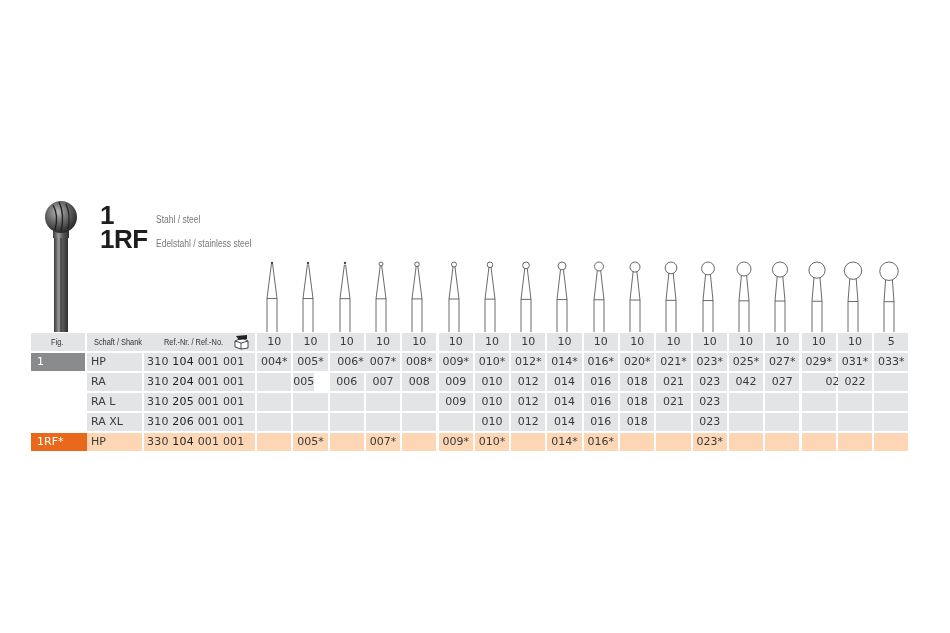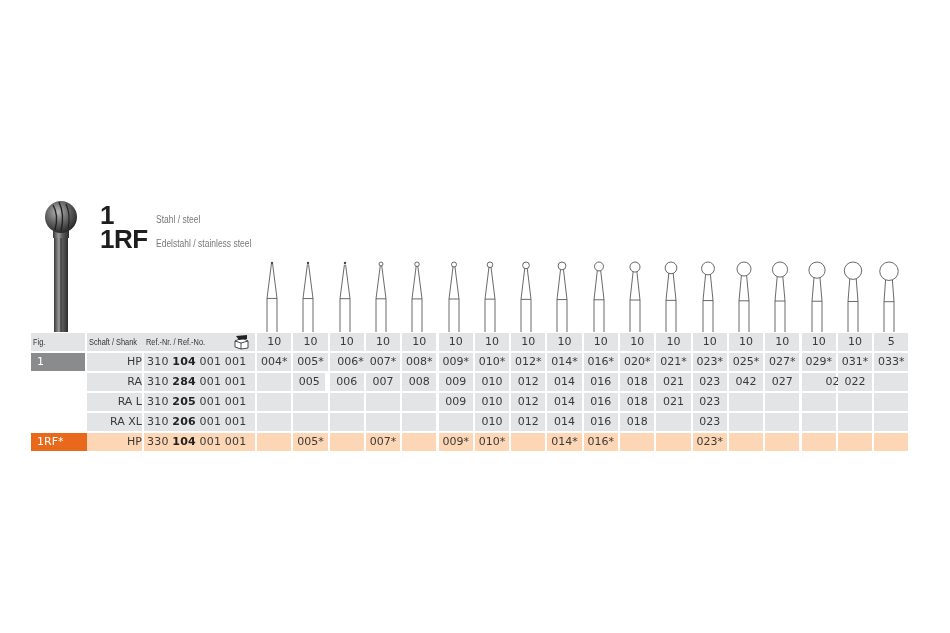--- a/index.html
+++ b/index.html
@@ -20,30 +20,30 @@
 
   .bur-row { position:absolute; left:256px; top:256px; height:76px; }
   .bur { position:absolute; top:0; width:32px; height:76px; }
 
   .table { position:absolute; left:31px; top:333px; }
   .row { position:absolute; left:0; height:18px; }
   .cell { position:absolute; top:0; height:18px; line-height:18px; text-align:center;
           background:#e3e4e6; font-family:"DejaVu Sans", sans-serif; font-size:11px; color:#3a3a3a;
           box-sizing:border-box; white-space:nowrap; }
   .row.orange .cell { background:#fcd6b5; }
-  .hdr { font-family:"Liberation Sans", sans-serif; font-size:9px; color:#333; text-align:left;
+  .hdr { font-family:"Liberation Sans", sans-serif; font-size:9px; color:#333; text-align:center;
          padding-left:2px; transform-origin:left; }
   .hdr span { display:inline-block; transform:scaleX(0.82); transform-origin:left; }
   .fig-cell { text-align:left; padding-left:6px; color:#fff; }
   .fig-cell.gray { background:#8a8b8d !important; }
   .fig-cell.orange { background:#e8691b !important; }
   .fig-cell.blank { background:transparent !important; }
-  .shank-cell { text-align:right; padding-left:4px; }
+  .shank-cell { text-align:left; padding-left:4px; }
   .ref-cell { text-align:left; padding-left:3px; letter-spacing:0.2px; }
-  .ref-cell b { font-weight:bold; color:#222; }
+  .ref-cell b { font-weight:normal; color:#222; }
   .pack-icon { position:absolute; right:6px; top:1px; width:16px; height:16px; }
 </style>
 </head>
 <body>
 
 <svg class="product-image" viewBox="0 0 36 132">
   <defs>
     <radialGradient id="ballg" cx="40%" cy="35%" r="65%">
       <stop offset="0" stop-color="#b8b8b8"></stop>
       <stop offset="0.5" stop-color="#6a6a6a"></stop>
@@ -216,23 +216,23 @@
       <div class="cell" style="left: 661.6px; width: 34.3px;">023*</div>
       <div class="cell" style="left: 697.9px; width: 34.3px;">025*</div>
       <div class="cell" style="left: 734.2px; width: 34.3px;">027*</div>
       <div class="cell" style="left: 770.5px; width: 34.3px;">029*</div>
       <div class="cell" style="left: 806.8px; width: 34.3px;">031*</div>
       <div class="cell" style="left: 843.1px; width: 34.3px;">033*</div>
     </div>
     <div class="row" style="top: 40px; width: 880px;">
       <div class="cell fig-cell blank" style="left: 0px; width: 54px;"></div>
       <div class="cell shank-cell" style="left: 56px; width: 55px;">RA</div>
-      <div class="cell ref-cell" style="left: 113px; width: 111px;"><span>310</span> <b>284</b> <span>001 001</span></div>
+      <div class="cell ref-cell" style="left: 113px; width: 111px;"><span>310</span> <b>204</b> <span>001 001</span></div>
       <div class="cell" style="left: 226px; width: 34.3px;"></div>
-      <div class="cell" style="left: 262.3px; width: 32px;">005</div>
+      <div class="cell" style="left: 262.3px; width: 21px; text-align: right;">005</div>
       <div class="cell" style="left: 298.6px; width: 34.3px;">006</div>
       <div class="cell" style="left: 334.9px; width: 34.3px;">007</div>
       <div class="cell" style="left: 371.2px; width: 34.3px;">008</div>
       <div class="cell" style="left: 407.5px; width: 34.3px;">009</div>
       <div class="cell" style="left: 443.8px; width: 34.3px;">010</div>
       <div class="cell" style="left: 480.1px; width: 34.3px;">012</div>
       <div class="cell" style="left: 516.4px; width: 34.3px;">014</div>
       <div class="cell" style="left: 552.7px; width: 34.3px;">016</div>
       <div class="cell" style="left: 589px; width: 34.3px;">018</div>
       <div class="cell" style="left: 625.3px; width: 34.3px;">021</div>

